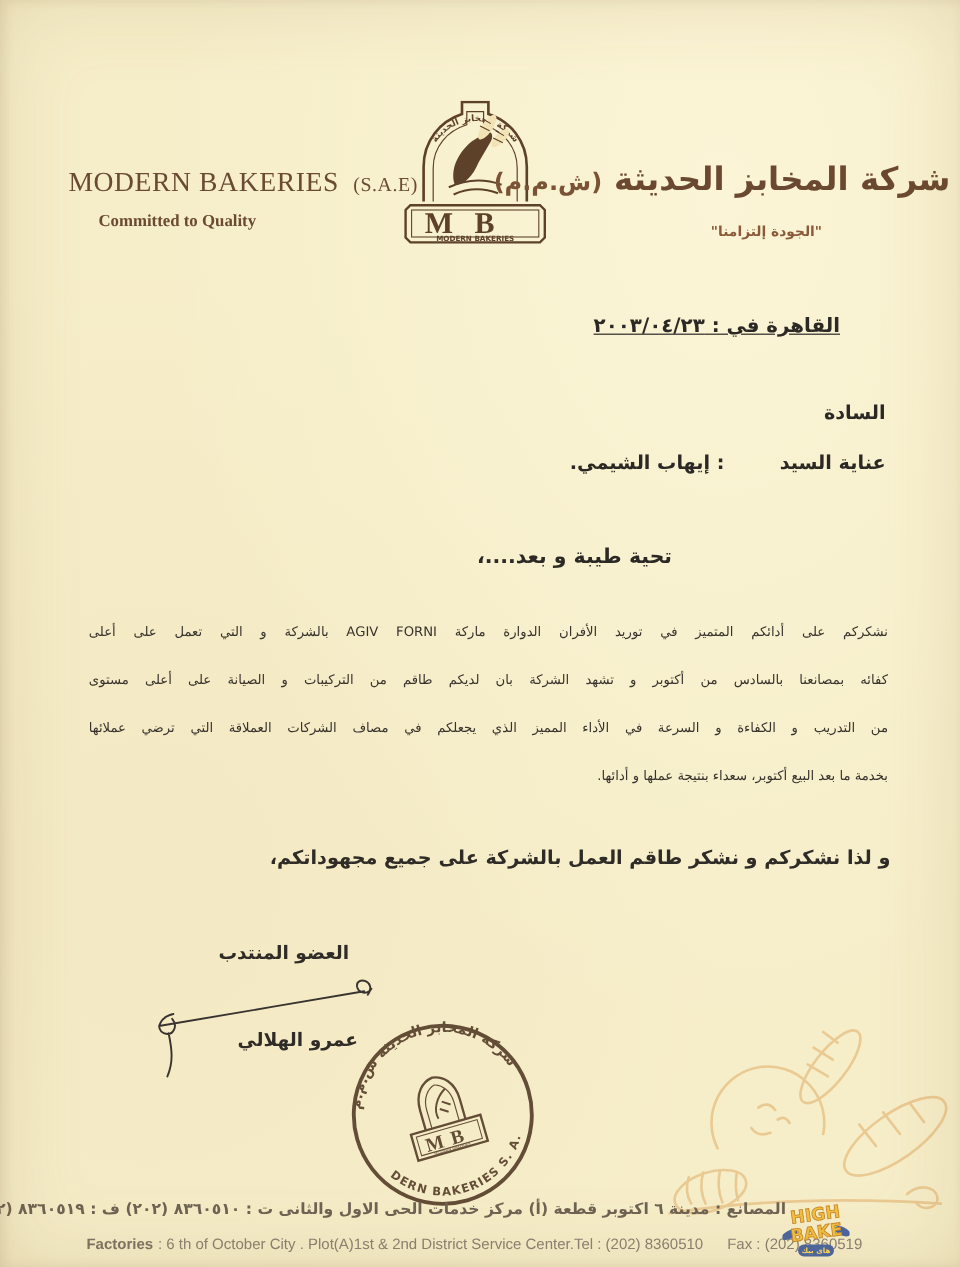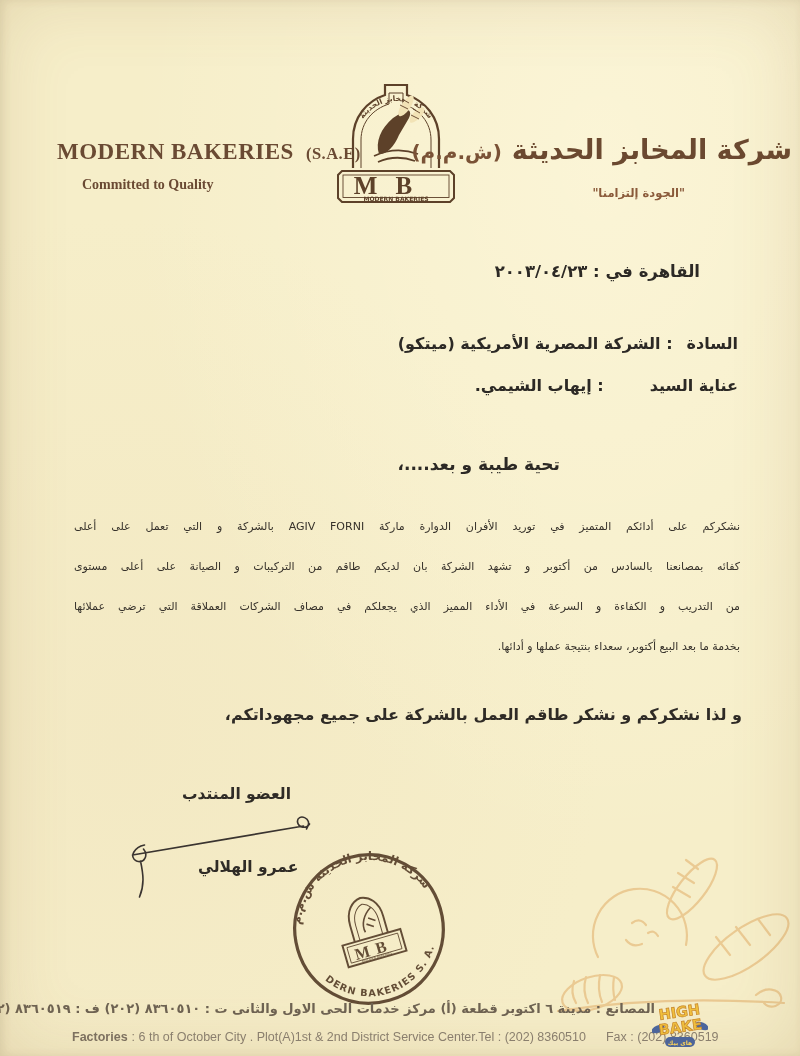--- a/index.html
+++ b/index.html
@@ -8,33 +8,33 @@
     background:
       radial-gradient(ellipse at 75% 15%, rgba(255,250,225,.55) 0%, rgba(255,250,225,0) 55%),
       radial-gradient(ellipse at 15% 70%, rgba(240,228,190,.5) 0%, rgba(240,228,190,0) 50%),
       #f6eec9;
     font-family:"DejaVu Sans", sans-serif;color:#2f2b26;
   }
   .vignette{position:absolute;inset:0;pointer-events:none;
     box-shadow:inset 0 0 70px rgba(140,100,45,.16), inset 3px 0 10px rgba(70,45,20,.10);}
   
   .company-en{position:absolute;left:57px;top:139px;font-family:"Liberation Serif",serif;
-    font-weight:bold;color:#6a4a33;font-size:23px;letter-spacing:.5px;white-space:nowrap;}
+    font-weight:normal;color:#6a4a33;font-size:23px;letter-spacing:.5px;white-space:nowrap;}
   .company-en .suffix{font-size:16.5px;margin-left:12px;}
   .tagline-en{position:absolute;left:82px;top:177px;font-family:"Liberation Serif",serif;
     font-weight:bold;color:#6a4a33;font-size:14px;}
   .company-ar{position:absolute;right:8px;top:134px;direction:rtl;color:#6b4930;
     font-weight:bold;font-size:27px;white-space:nowrap;}
   .company-ar .suffix{font-size:20px;font-weight:bold;margin-right:10px;color:#7a5236;}
   .tagline-ar{position:absolute;right:115px;top:186px;direction:rtl;font-size:11.5px;
     color:#8a5a3a;font-weight:bold;}
   .logo-svg{position:absolute;left:332px;top:84px;width:128px;height:122px;}
   
   .date-line{position:absolute;right:100px;top:262px;direction:rtl;font-size:16.5px;
-    font-weight:bold;color:#2c2925;white-space:nowrap;}
+    font-weight:bold;color:#2c2925;white-space:nowrap;text-decoration:underline;}
   .addressee{position:absolute;right:62px;top:334px;direction:rtl;color:#2c2925;
     font-weight:bold;font-size:16px;}
   .addr-row{display:flex;column-gap:14px;white-space:nowrap;}
   .addr-row.attn{margin-top:23px;column-gap:46px;}
   .greeting{position:absolute;right:240px;top:454px;direction:rtl;font-size:17px;
     font-weight:bold;color:#2c2925;white-space:nowrap;}
   .body-text{position:absolute;left:74px;right:60px;top:507px;direction:rtl;
     font-size:11px;color:#37322b;line-height:40px;}
   .body-line{white-space:nowrap;text-align:justify;text-align-last:justify;}
   .body-line.last{text-align:right;text-align-last:right;}
@@ -96,21 +96,20 @@
   <div class="company-ar">
     <span>شركة المخابز الحديثة</span><span class="suffix">(ش.م.م)</span>
   </div>
   <div class="tagline-ar">"الجودة إلتزامنا"</div>
 
   <div class="date-line">القاهرة في : ٢٠٠٣/٠٤/٢٣</div>
 
   <div class="addressee">
     <div class="addr-row">
       <span>السادة</span>
-      <span>: الشركة المصرية الأمريكية (ميتكو)</span>
     </div>
     <div class="addr-row attn">
       <span>عناية السيد</span>
       <span>: إيهاب الشيمي.</span>
     </div>
   </div>
 
   <div class="greeting">تحية طيبة و بعد....،</div>
 
   <div class="body-text">

